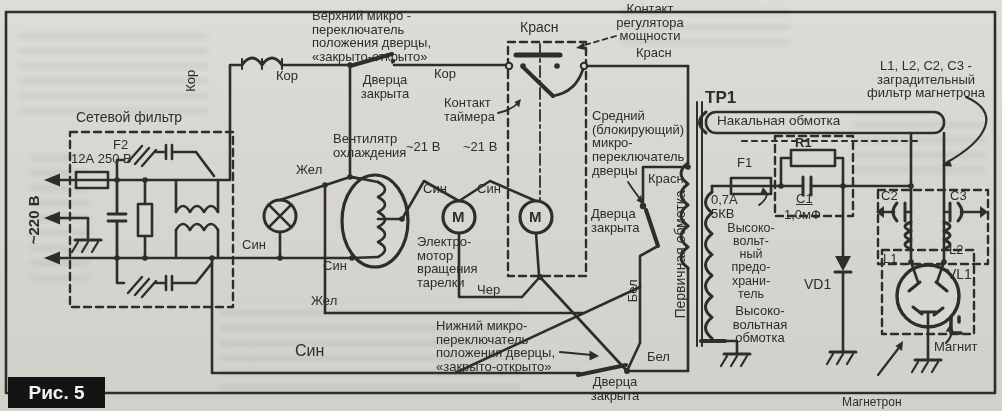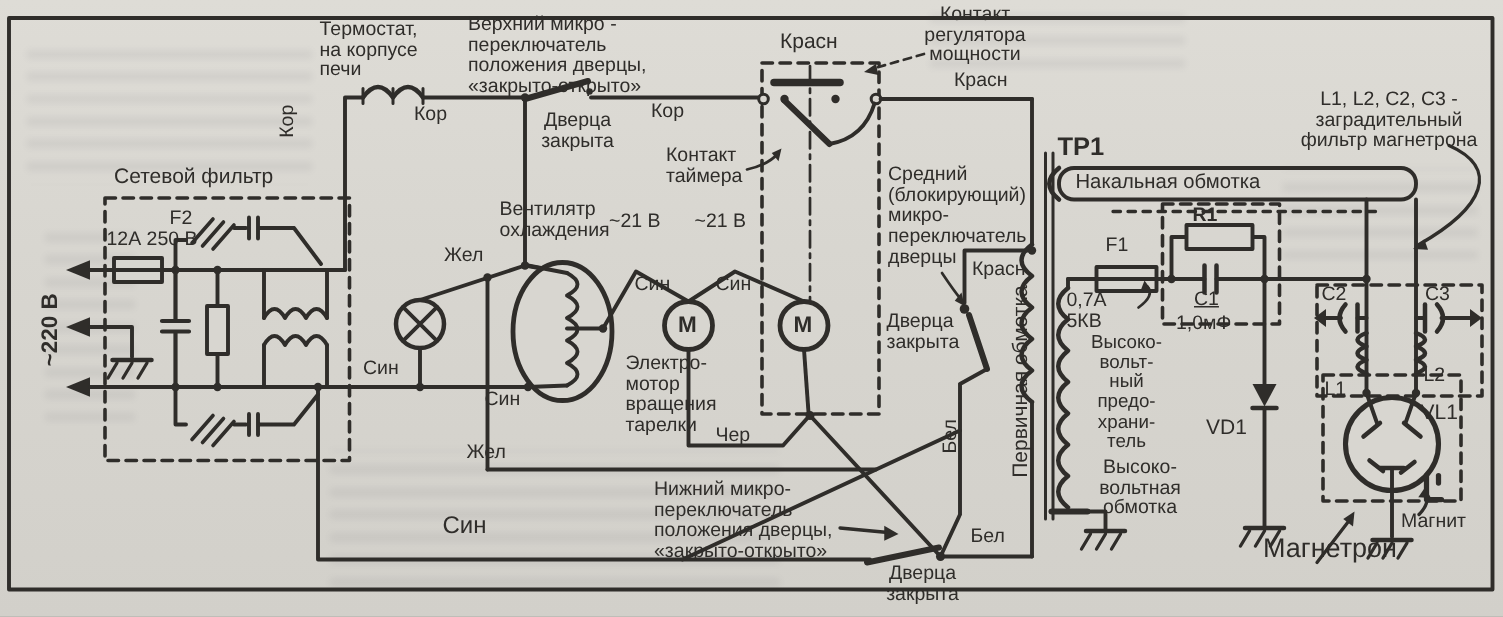--- a/index.html
+++ b/index.html
@@ -243,23 +243,20 @@
       <circle cx="117" cy="258" r="2.8"></circle>
         <circle cx="145" cy="258" r="2.8"></circle>
       <circle cx="280" cy="258" r="2.8"></circle>
         <circle cx="352" cy="258" r="2.8"></circle>
       <circle cx="212" cy="258" r="2.8"></circle>
         <circle cx="911" cy="262" r="2.8"></circle>
       <circle cx="944" cy="262" r="2.8"></circle>
     </g>
   </svg>
 
-  <div class="lbl" style="left:213px;top:12px;width:95px;">Термостат,
-на корпусе
-печи</div>
   <div class="lbl" style="left:312px;top:9px;width:152px;">Верхний микро -
 переключатель
 положения дверцы,
 «закрыто-открыто»</div>
   <div class="lbl" style="left:520px;top:20px;font-size:14px;">Красн</div>
   <div class="lbl ctr" style="left:594px;top:2px;width:112px;">Контакт
 регулятора
 мощности</div>
   <div class="lbl" style="left:444px;top:96px;width:64px;">Контакт
 таймера</div>
@@ -297,21 +294,21 @@
   <div class="lbl ctr" style="left:722px;top:222px;width:58px;font-size:12.5px;">Высоко-
 вольт-
 ный
 предо-
 храни-
 тель</div>
   <div class="lbl ctr" style="left:858px;top:59px;width:136px;">L1, L2,  C2, C3 -
 заградительный
 фильтр магнетрона</div>
   <div class="lbl" style="left:934px;top:340px;">Магнит</div>
-  <div class="lbl" style="left:842px;top:356px;font-size:18px;">Магнетрон</div>
+  <div class="lbl" style="left:842px;top:396px;font-size:12px;">Магнетрон</div>
   <div class="lbl" style="left:947px;top:267px;font-size:14px;">VL1</div>
 
   <div class="lbl" style="left:113px;top:138px;">F2</div>
   <div class="lbl" style="left:71px;top:152px;">12А 250 В</div>
   <div class="lbl" style="left:737px;top:156px;">F1</div>
   <div class="lbl" style="left:711px;top:193px;width:44px;">0,7А
 5КВ</div>
   <div class="lbl" style="left:795px;top:136px;font-weight:bold;">R1</div>
   <div class="lbl" style="left:796px;top:192px;text-decoration:underline;">С1</div>
   <div class="lbl" style="left:784px;top:208px;">1,0мФ</div>
@@ -333,13 +330,16 @@
   <div class="lbl" style="left:423px;top:182px;">Син</div>
   <div class="lbl" style="left:477px;top:182px;">Син</div>
   <div class="lbl big" style="left:295px;top:343px;">Син</div>
   <div class="lbl rot" style="left:617px;top:284px;width:32px;">Бел</div>
   <div class="lbl" style="left:647px;top:350px;">Бел</div>
   <div class="lbl" style="left:477px;top:283px;">Чер</div>
 
   <div class="motor-letter" style="left:452px;top:208px;">М</div>
   <div class="motor-letter" style="left:529px;top:208px;">М</div>
 
+  <div class="badge">
+    <span>Рис. 5</span>
+  </div>
 </div>
 
 </body></html>

